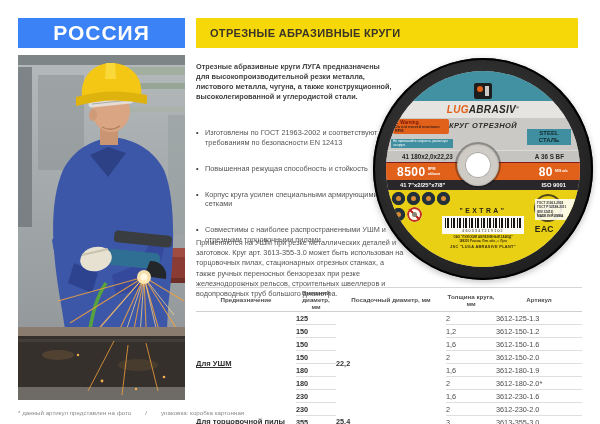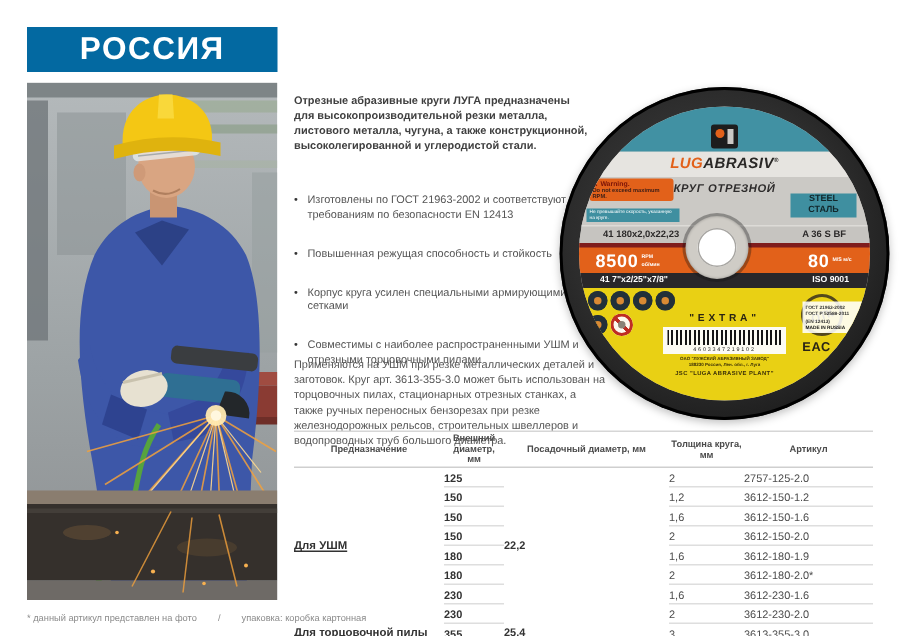--- a/index.html
+++ b/index.html
@@ -1,20 +1,20 @@
 <!DOCTYPE html>
 <html><head>
 <meta charset="utf-8">
 <style>
   html,body{margin:0;padding:0;background:#e8e8e8;}
   .page{position:relative;width:600px;height:424px;background:#ffffff;overflow:hidden;
         font-family:"Liberation Sans",sans-serif;color:#4a4a4a;margin:0 auto;}
 
   
-  .hdr-blue{position:absolute;left:18px;top:18px;width:167px;height:30px;background:#0369a1;
+  .hdr-blue{position:absolute;left:18px;top:18px;width:167px;height:30px;background:#3b82f6;
             display:flex;align-items:center;justify-content:center;}
   .hdr-blue span{color:#fff;font-size:21px;font-weight:bold;letter-spacing:1px;}
   .hdr-yellow{position:absolute;left:196px;top:18px;width:382px;height:30px;background:#f6d707;
               display:flex;align-items:center;}
   .hdr-yellow span{color:#3b3528;font-size:11px;font-weight:bold;letter-spacing:.3px;padding-left:14px;}
 
   
   .photo{position:absolute;left:18px;top:55px;width:167px;height:345px;overflow:hidden;}
 
   
@@ -51,21 +51,21 @@
   .warn-t{font-size:4.6px;font-weight:bold;color:#7c1408;}
   .warn-t .wicon{font-size:4px;}
   .warn-b{font-size:3.8px;font-weight:bold;color:#402018;line-height:1.1;}
   .warnnote{position:absolute;left:5px;top:21px;width:58px;background:#3f8fa0;color:#fff;
             font-size:3.2px;line-height:1.15;padding:1px 2px;}
   .steelbox{position:absolute;right:9px;top:11px;width:44px;background:#3f8fa0;text-align:center;
             font-size:6px;font-weight:bold;color:#12272b;line-height:1.2;padding:1px 0;}
   .b-spec{height:11px;background:#c6c4c0;display:flex;align-items:center;justify-content:space-between;
           padding:0 16px;font-size:6.3px;font-weight:bold;color:#2b2929;border-top:1px solid #dddbd7;}
   .b-orange{height:17px;background:#e2611a;display:flex;align-items:center;justify-content:space-between;
-            padding:0 11px;border-top:3px solid #7f1d1d;}
+            padding:0 11px;border-top:1px solid #7f1d1d;}
   .grp{display:flex;align-items:center;gap:2px;}
   .big{font-size:12px;font-weight:bold;color:#fff;letter-spacing:.5px;}
   .units{font-size:3.5px;font-weight:bold;color:#fff;width:14px;line-height:1.2;}
   .b-dark{height:10px;background:#29272a;display:flex;align-items:center;justify-content:space-between;
           padding:0 14px;font-size:5.8px;font-weight:bold;color:#fff;}
   .b-yellow{flex:1;background:#e9d014;position:relative;}
   .pictos{position:absolute;left:6px;top:2px;width:60px;display:flex;flex-wrap:wrap;gap:2px;align-items:center;}
   .pic{width:13px;height:13px;border-radius:50%;background:#2a3540;box-shadow:inset 0 0 0 4px #223039;position:relative;}
   .pic::after{content:"";position:absolute;left:4px;top:4px;width:5px;height:5px;border-radius:50%;background:#d98a33;}
   .pic.red{width:15px;height:15px;background:#fdf9ee;box-shadow:inset 0 0 0 2px #bf2d22;
@@ -107,20 +107,23 @@
   .footnote{position:absolute;left:18px;top:409px;display:flex;gap:14px;font-size:6.2px;color:#8b8b8b;}
 </style>
 </head>
 <body>
 
 <div class="page">
 
   <div class="hdr-blue">
     <span>РОССИЯ</span>
   </div>
+  <div class="hdr-yellow">
+    <span>ОТРЕЗНЫЕ АБРАЗИВНЫЕ КРУГИ</span>
+  </div>
 
   <div class="photo">
     <svg width="167" height="345" viewBox="0 0 167 345">
       <defs>
         <linearGradient id="bgg" x1="0" y1="0" x2="0" y2="1">
           <stop offset="0" stop-color="#b4b9bb"></stop>
             <stop offset=".55" stop-color="#9da3a5"></stop>
             <stop offset="1" stop-color="#8d9092"></stop>
         </linearGradient>
       </defs>
@@ -308,21 +311,21 @@
         <th>Толщина круга, мм</th>
         <th>Артикул</th>
       </tr>
     </thead>
     <tbody>
       <tr>
         <td class="glabel" rowspan="8">Для УШМ</td>
         <td class="d rb">125</td>
         <td class="bore" rowspan="8">22,2</td>
         <td class="rb">2</td>
-        <td class="rb">2757-125-2.0</td>
+        <td class="rb">3612-125-1.3</td>
       </tr>
       <tr>
         <td class="d rb">150</td>
         <td class="rb">1,2</td>
         <td class="rb">3612-150-1.2</td>
       </tr>
       <tr>
         <td class="d rb">150</td>
         <td class="rb">1,6</td>
         <td class="rb">3612-150-1.6</td>

